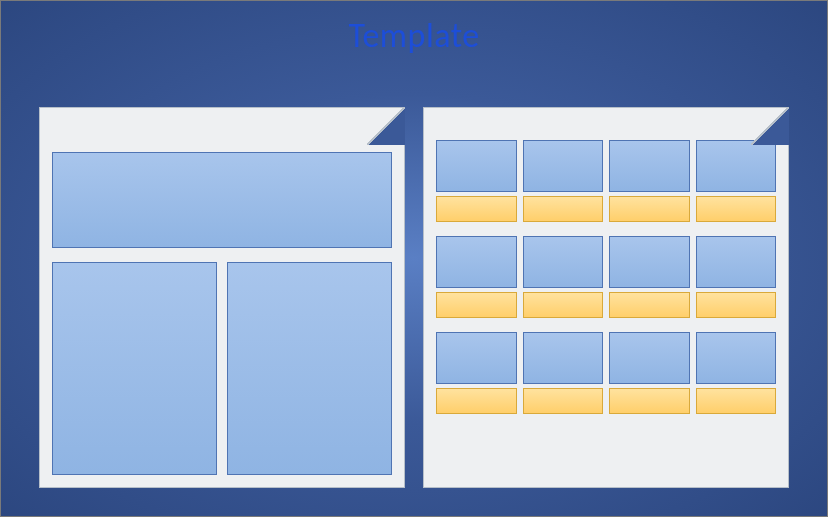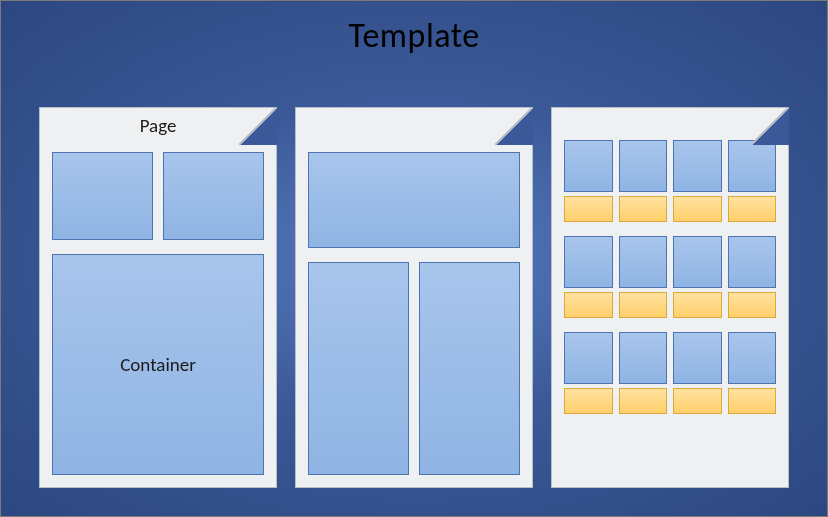--- a/index.html
+++ b/index.html
@@ -7,21 +7,21 @@
       width: 828px;
       height: 517px;
       background: radial-gradient(ellipse at center, #5a7fc4 0%, #3b5998 45%, #2c4780 100%);
       font-family: "Segoe UI", Calibri, Arial, sans-serif;
       overflow: hidden;
       position: relative;
       border: 1px solid #7a7a7a;
     }
     .title {
       text-align: center;
-      color: #000000;
+      color: #1d4ed8;
       font-size: 34px;
       font-weight: 400;
       padding-top: 14px;
       letter-spacing: 0.5px;
     }
     .pages {
       position: absolute;
       left: 38px;
       right: 38px;
       bottom: 28px;
@@ -94,30 +94,20 @@
 
     
   </style>
 </head>
 <body>
 
 <div class="title">Template</div>
 
 <div class="pages">
 
-  <div class="page">
-    <div class="page-label">Page</div>
-    <div class="p1-row1">
-      <div class="container"></div>
-      <div class="container"></div>
-    </div>
-    <div class="p1-row2">
-      <div class="container">Container</div>
-    </div>
-  </div>
 
   <div class="page">
     <div class="p2-row1">
       <div class="container"></div>
     </div>
     <div class="p2-row2">
       <div class="container"></div>
       <div class="container"></div>
     </div>
   </div>

